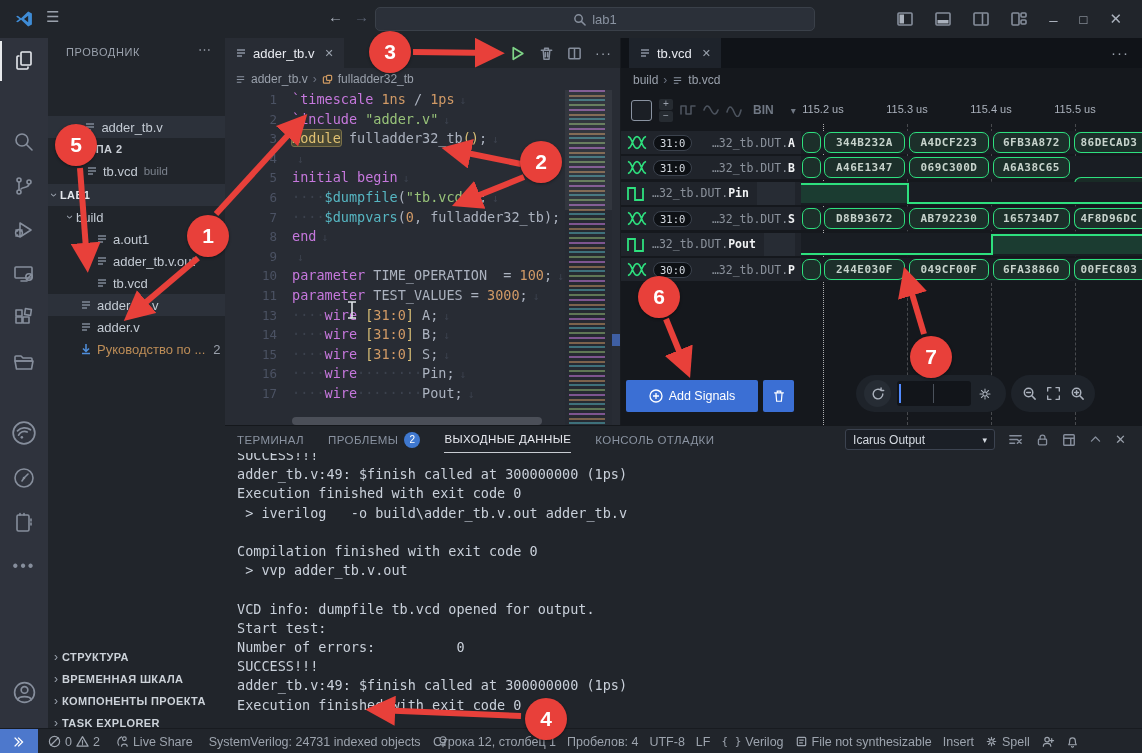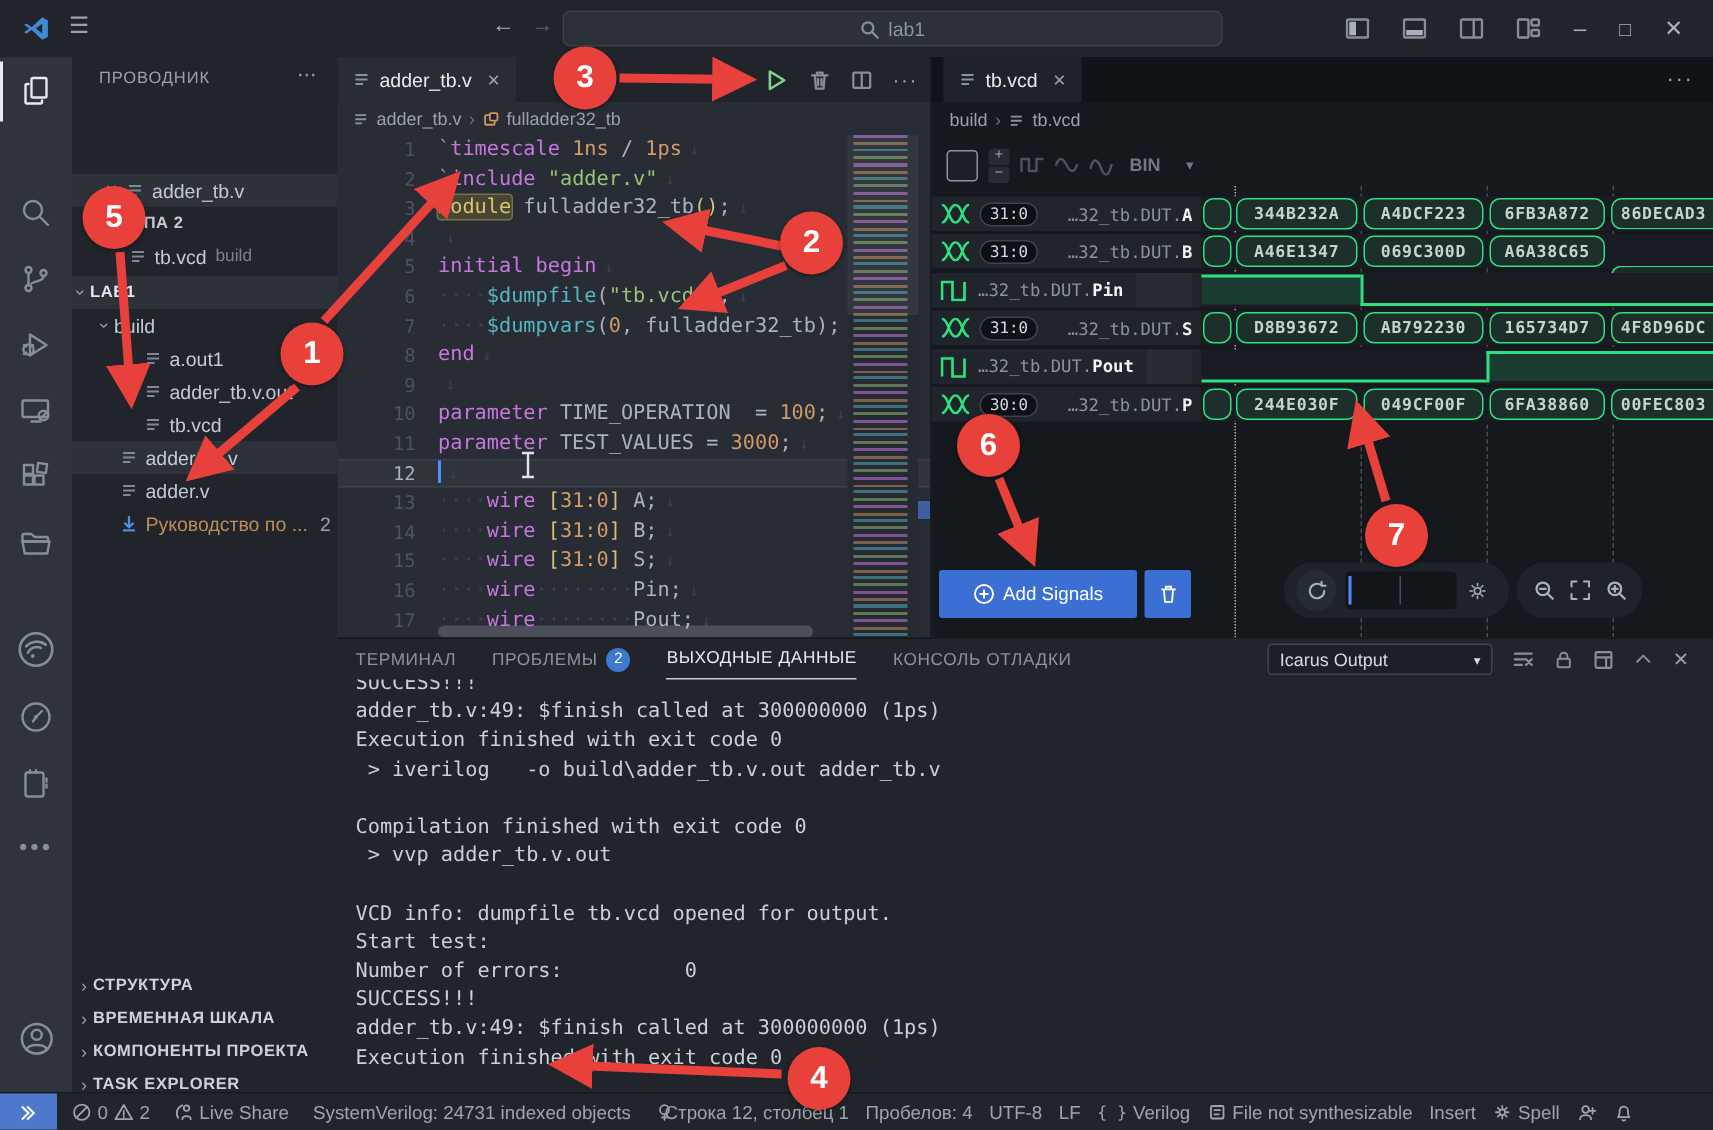--- a/index.html
+++ b/index.html
@@ -108,21 +108,21 @@
   .tbadge{background:#3f78cf;color:#fff;font-size:10px;width:16px;height:16px;border-radius:50%;display:flex;align-items:center;justify-content:center;}
   #term-right{position:absolute;right:16px;top:3px;display:flex;align-items:center;gap:13px;color:#9aa1ac;}
   #out-select{width:150px;height:21px;background:#1b1f26;border:1px solid #3c4350;border-radius:3px;color:#d6dbe2;font-size:12px;display:flex;align-items:center;justify-content:space-between;padding:0 7px;cursor:pointer;}
   #term-body{position:absolute;left:12px;top:27px;width:880px;font-family:"DejaVu Sans Mono",monospace;font-size:13.5px;line-height:19.2px;color:#c9d0da;white-space:pre;}
   #term-body .tl:first-child{margin-top:-7px;}
 
   
   #statusbar{position:absolute;left:0;top:728px;width:1142px;height:25px;background:#21252b;border-top:1px solid #181b20;font-size:12.5px;color:#9da4ae;z-index:6;}
   #remote-btn{position:absolute;left:0;top:0;width:38px;height:25px;background:#4d78cc;color:#fff;display:flex;align-items:center;justify-content:center;cursor:pointer;}
   #sb-left{position:absolute;left:48px;top:0;height:25px;display:flex;align-items:center;gap:16px;}
-  #sb-right{position:absolute;left:443px;top:0;height:25px;display:flex;align-items:center;gap:11px;}
+  #sb-right{position:absolute;left:433px;top:0;height:25px;display:flex;align-items:center;gap:11px;}
   .sbi{display:flex;align-items:center;gap:4px;cursor:pointer;white-space:nowrap;}
   .sic{stroke:#9da4ae;fill:none;stroke-width:1.3;stroke-linecap:round;stroke-linejoin:round;}
 
   
   #overlay{position:absolute;left:0;top:0;z-index:99;pointer-events:none;}
   .ann{position:absolute;width:42px;height:42px;border-radius:50%;background:#e8403a;color:#fff;font-size:21px;font-weight:bold;display:flex;align-items:center;justify-content:center;z-index:100;pointer-events:none;box-shadow:0 1px 3px rgba(0,0,0,.4);}
 </style>
 </head>
 <body>
 
@@ -378,21 +378,20 @@
       <div class="code-line"><span class="ln">2</span><span class="tk-dir">`include</span><span class="tk-plain"> </span><span class="tk-str">"adder.v"</span><span class="eol">↓</span></div>
       <div class="code-line"><span class="ln">3</span><span class="tk-kwbox">module</span><span class="tk-plain"> fulladder32_tb</span><span class="tk-paren">()</span><span class="tk-plain">;</span><span class="eol">↓</span></div>
       <div class="code-line"><span class="ln">4</span><span class="eol">↓</span></div>
       <div class="code-line"><span class="ln">5</span><span class="tk-kw">initial</span><span class="tk-plain"> </span><span class="tk-kw">begin</span><span class="eol">↓</span></div>
       <div class="code-line"><span class="ln">6</span><span class="tk-ws">····</span><span class="tk-fn">$dumpfile</span><span class="tk-plain">(</span><span class="tk-str">"tb.vcd"</span><span class="tk-plain">);</span><span class="eol">↓</span></div>
       <div class="code-line"><span class="ln">7</span><span class="tk-ws">····</span><span class="tk-fn">$dumpvars</span><span class="tk-plain">(</span><span class="tk-num">0</span><span class="tk-plain">, fulladder32_tb);</span><span class="eol">↓</span></div>
       <div class="code-line"><span class="ln">8</span><span class="tk-kw">end</span><span class="eol">↓</span></div>
       <div class="code-line"><span class="ln">9</span><span class="eol">↓</span></div>
       <div class="code-line"><span class="ln">10</span><span class="tk-kw">parameter</span><span class="tk-plain"> TIME_OPERATION  = </span><span class="tk-num">100</span><span class="tk-plain">;</span><span class="eol">↓</span></div>
       <div class="code-line"><span class="ln">11</span><span class="tk-kw">parameter</span><span class="tk-plain"> TEST_VALUES = </span><span class="tk-num">3000</span><span class="tk-plain">;</span><span class="eol">↓</span></div>
-      <div class="code-line current"><span class="ln">12</span><span class="caret"></span><span class="eol">↓</span></div>
       <div class="code-line"><span class="ln">13</span><span class="tk-ws">····</span><span class="tk-kw">wire</span><span class="tk-plain"> </span><span class="tk-paren">[</span><span class="tk-num">31:0</span><span class="tk-paren">]</span><span class="tk-plain"> A;</span><span class="eol">↓</span></div>
       <div class="code-line"><span class="ln">14</span><span class="tk-ws">····</span><span class="tk-kw">wire</span><span class="tk-plain"> </span><span class="tk-paren">[</span><span class="tk-num">31:0</span><span class="tk-paren">]</span><span class="tk-plain"> B;</span><span class="eol">↓</span></div>
       <div class="code-line"><span class="ln">15</span><span class="tk-ws">····</span><span class="tk-kw">wire</span><span class="tk-plain"> </span><span class="tk-paren">[</span><span class="tk-num">31:0</span><span class="tk-paren">]</span><span class="tk-plain"> S;</span><span class="eol">↓</span></div>
       <div class="code-line"><span class="ln">16</span><span class="tk-ws">····</span><span class="tk-kw">wire</span><span class="tk-ws">········</span><span class="tk-plain">Pin;</span><span class="eol">↓</span></div>
       <div class="code-line"><span class="ln">17</span><span class="tk-ws">····</span><span class="tk-kw">wire</span><span class="tk-ws">········</span><span class="tk-plain">Pout;</span><span class="eol">↓</span></div>
     </div>
   <div id="minimap"></div>
   <div id="minimap-slider"></div>
   <div id="mm-cursor"></div>
   <div id="hscroll"></div>
@@ -428,20 +427,26 @@
       </svg>
     <svg width="16" height="14" viewBox="0 0 16 14" class="ic dimic">
         <path d="M1 7 q3-8 7 0 t7 0"></path>
       </svg>
     <svg width="16" height="14" viewBox="0 0 16 14" class="ic dimic">
         <path d="M1 9 q3-10 7 0 t7-2"></path>
       </svg>
     <span id="wv-format">BIN</span>
     <span id="wv-fmt-chev">▾</span>
   </div>
+  <div id="wv-ruler">
+      <span class="rl" style="left: 22px;">115.2 us</span>
+      <span class="rl" style="left: 106px;">115.3 us</span>
+      <span class="rl" style="left: 190px;">115.4 us</span>
+      <span class="rl" style="left: 274px;">115.5 us</span>
+    </div>
   <div id="wv-grid">
       <div class="gline cursor" style="left: 22px;"></div>
       <div class="gline" style="left: 106px;"></div>
       <div class="gline" style="left: 190px;"></div>
       <div class="gline" style="left: 274px;"></div>
     </div>
   <div id="wv-names">
       <div class="sig-name" style="top: 93px;">
         <svg width="20" height="15" viewBox="0 0 22 15">
           <path d="M1 1 C6 1 6 14 11 14 M11 1 C6 1 6 14 1 14 M11 1 C16 1 16 14 21 14 M21 1 C16 1 16 14 11 14" stroke="#2ee07e" stroke-width="1.8" fill="none"></path>

